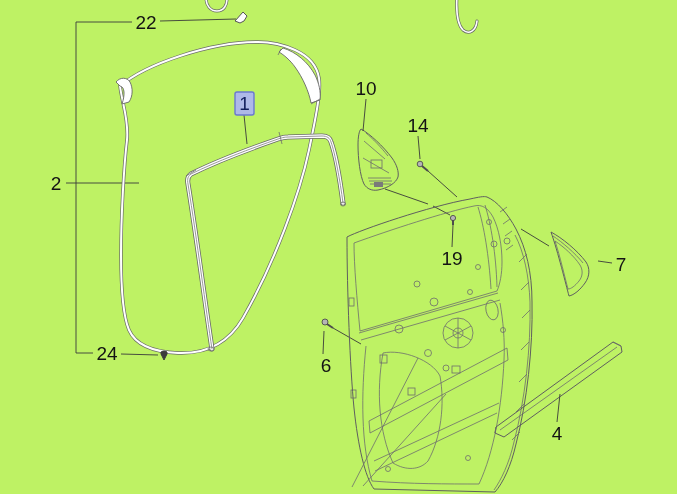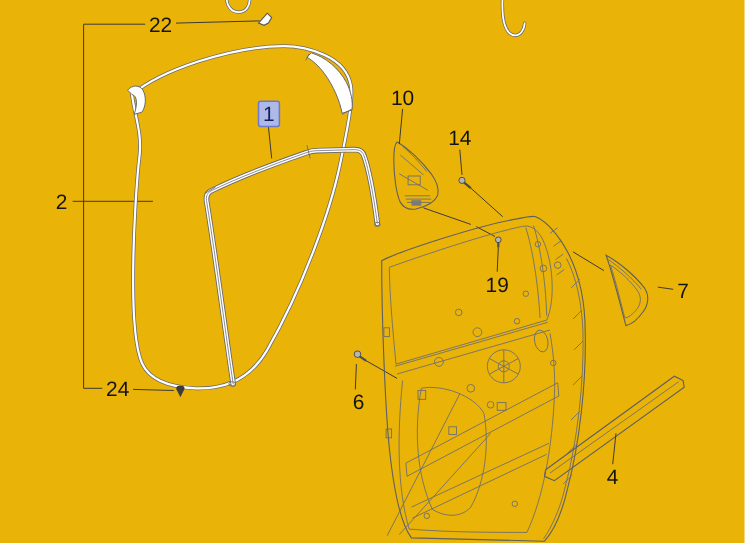--- a/index.html
+++ b/index.html
@@ -1,16 +1,16 @@
 <!DOCTYPE html>
 <html><head>
 <meta charset="utf-8">
 <style>
   html,body{margin:0;padding:0;background:#ffffff;}
-  .stage{position:relative;width:677px;height:494px;background:#eab308;overflow:hidden;
+  .stage{position:relative;width:677px;height:494px;background:#bef264;overflow:hidden;
          font-family:"Liberation Sans",sans-serif;}
   svg{display:block;}
   .ln   {fill:none;stroke:#5f5f5f;stroke-width:1;}
   .ln2  {fill:none;stroke:#6d6d6d;stroke-width:.8;}
   .dblA {fill:none;stroke:#6a6a6a;stroke-width:3.4;stroke-linejoin:round;stroke-linecap:round;}
   .dblB {fill:none;stroke:#ffffff;stroke-width:2;stroke-linejoin:round;stroke-linecap:round;}
   .dcA  {fill:none;stroke:#6a6a6a;stroke-width:3;stroke-linejoin:round;stroke-linecap:round;}
   .dcB  {fill:none;stroke:#ffffff;stroke-width:1.6;stroke-linejoin:round;stroke-linecap:round;}
   .trpA {fill:none;stroke:#686868;stroke-width:5;stroke-linejoin:round;stroke-linecap:round;}
   .trpB {fill:none;stroke:#ffffff;stroke-width:3.4;stroke-linejoin:round;stroke-linecap:round;}

